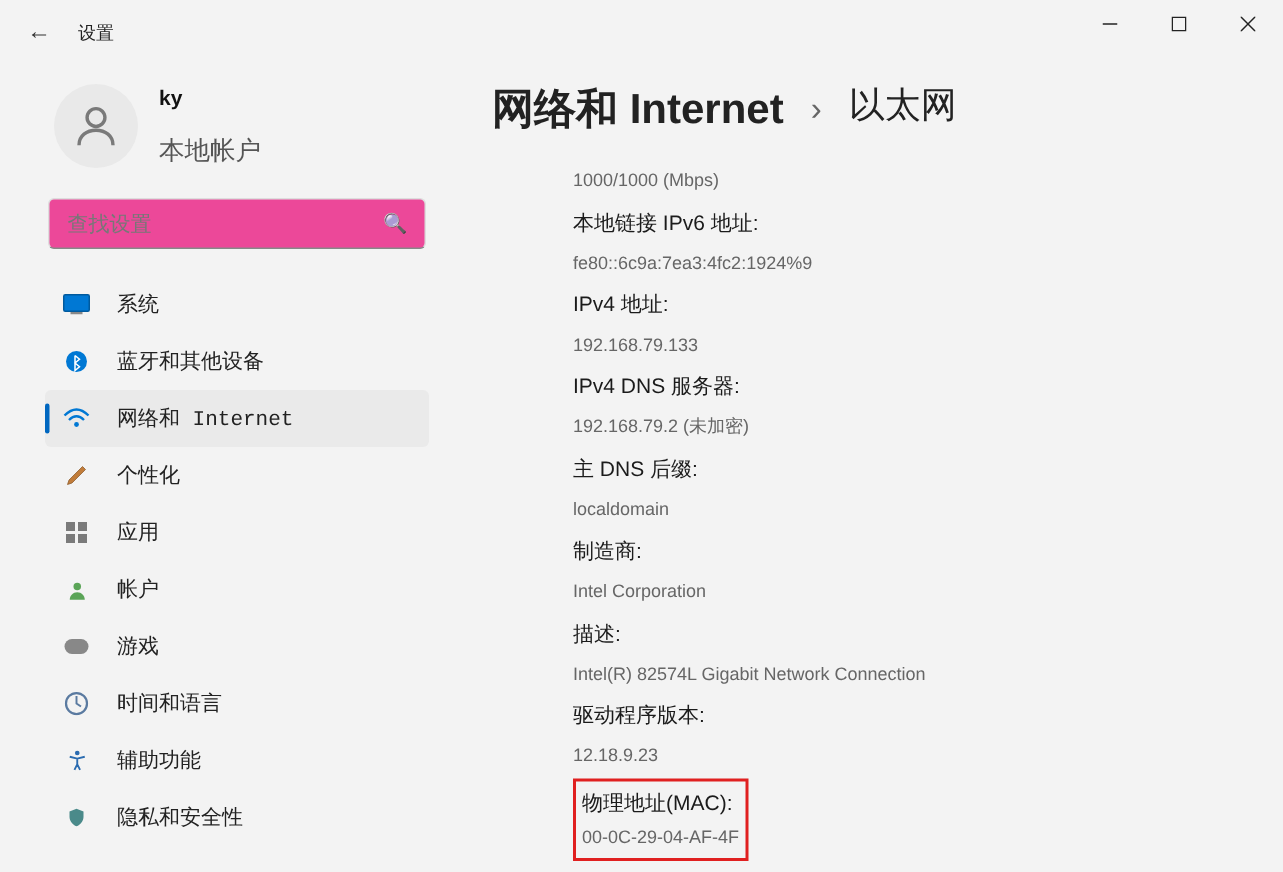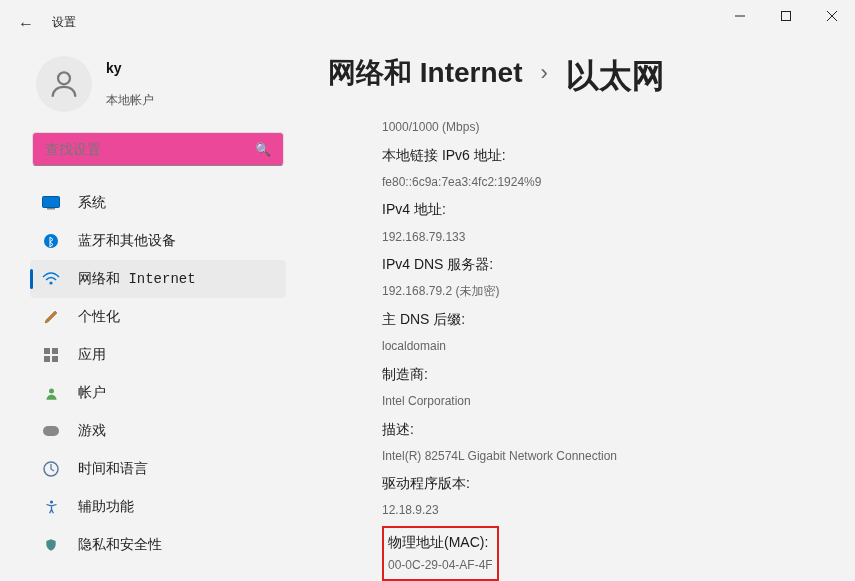--- a/index.html
+++ b/index.html
@@ -7,36 +7,36 @@
   .titlebar { height: 44px; display: flex; align-items: center; padding: 0 0 0 18px; }
   .back-arrow { font-size: 16px; color: #333; margin-right: 18px; cursor: pointer; }
   .title { font-size: 12px; color: #222; }
   .win-controls { position: absolute; top: 0; right: 0; display: flex; }
   .win-btn { width: 46px; height: 32px; display: flex; align-items: center; justify-content: center; font-size: 10px; color: #222; }
   .container { display: flex; height: calc(100% - 44px); }
   .sidebar { width: 300px; padding: 0 14px 0 30px; flex-shrink: 0; }
   .user-block { display: flex; align-items: center; padding: 12px 6px 20px 6px; }
   .avatar { width: 56px; height: 56px; border-radius: 50%; background: #e9e9e9; display: flex; align-items: center; justify-content: center; margin-right: 14px; }
   .user-name { font-size: 14px; font-weight: 600; color: #111; }
-  .user-sub { font-size: 12px; color: #555; margin-top: 16px; }
+  .user-sub { font-size: 17px; color: #555; margin-top: 16px; }
   .search-wrap { position: relative; margin: 0 2px 18px 2px; }
   .search { width: 100%; height: 34px; border: 1px solid #ddd; border-bottom: 1.5px solid #888; border-radius: 4px; background: #ec4899; padding: 0 36px 0 12px; font-size: 14px; color: #333; }
   .search::placeholder { color: #777; }
   .search-icon { position: absolute; right: 12px; top: 50%; transform: translateY(-50%); font-size: 13px; color: #444; }
   .nav { list-style: none; }
   .nav-item { display: flex; align-items: center; height: 38px; padding: 0 10px; border-radius: 4px; position: relative; cursor: pointer; }
   .nav-item .icon { width: 22px; margin-right: 16px; display: flex; align-items: center; justify-content: center; font-size: 15px; }
   .nav-item .label { font-size: 14px; color: #222; font-family: Liberation Mono, monospace; }
   .nav-item.active { background: #eaeaea; }
   .nav-item.active::before { content: ""; position: absolute; left: 0; top: 9px; bottom: 9px; width: 3px; background: #0067c0; border-radius: 2px; }
   .content { flex: 1; padding: 0 30px 0 28px; overflow: hidden; }
   .breadcrumb { display: flex; align-items: flex-start; gap: 18px; margin-top: 10px; }
   .bc-main { font-size: 28px; font-weight: 600; color: #222; }
   .bc-sep { font-size: 22px; color: #666; margin-top: 6px; }
-  .bc-sub { font-size: 33px; font-weight: 700; color: #222; }
+  .bc-sub { font-size: 24px; font-weight: 400; color: #222; }
   .details { margin-top: 18px; padding-left: 54px; }
   .det-row { margin-bottom: 4px; }
   .det-label { font-size: 14px; color: #1b1b1b; line-height: 1.8; }
   .det-value { font-size: 12px; color: #666; line-height: 1.8; }
   .hl { border: 2px solid #e02020; padding: 2px 4px; display: inline-block; }
 </style>
 </head>
 <body>
 
 <div class="titlebar">

